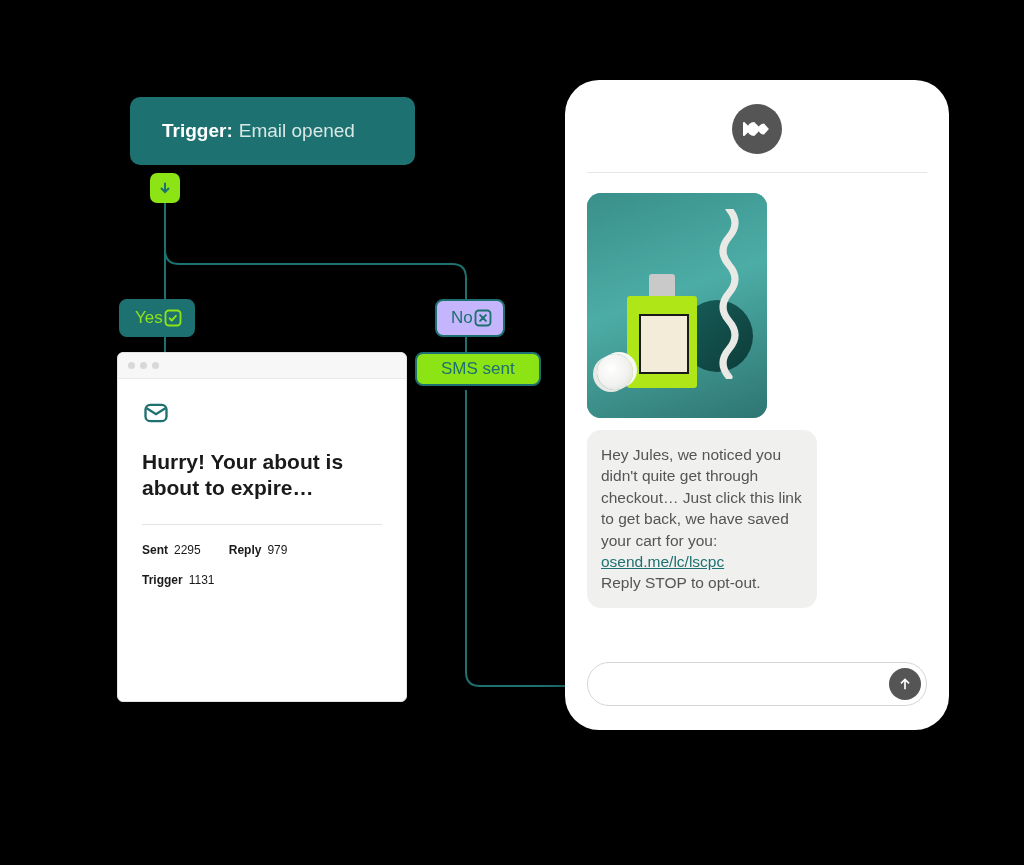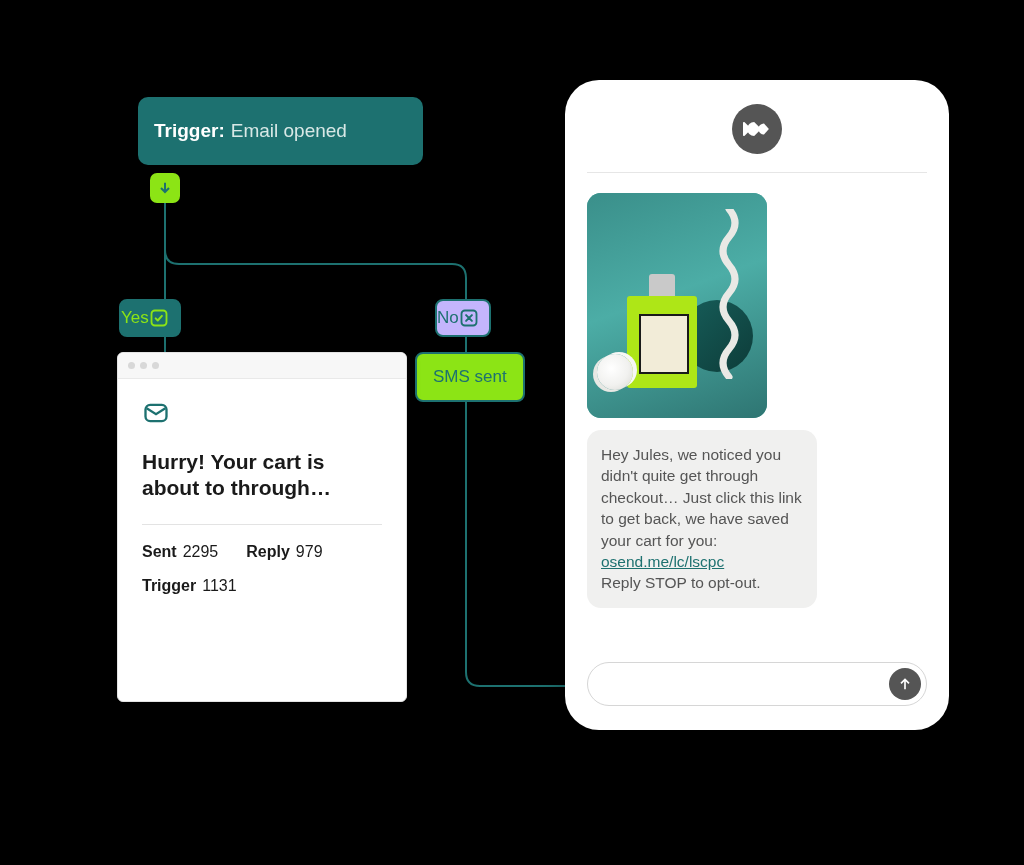--- a/index.html
+++ b/index.html
@@ -7,24 +7,23 @@
 
   
   .trigger-box {
     position: absolute;
     left: 130px; top: 97px;
     width: 285px; height: 68px;
     background: #1d7170;
     border-radius: 10px;
     display: flex;
     align-items: center;
-    padding-left: 16px;
+    padding-left: 32px;
     color: #d8e8e6;
     font-size: 19px;
-    margin-left: 8px;
   }
   .trigger-box b { color: #fff; font-weight: 700; margin-right: 6px; }
 
   
   .down-badge {
     position: absolute;
     left: 150px; top: 173px;
     width: 30px; height: 30px;
     background: #8ce415;
     border-radius: 7px;
@@ -38,32 +37,32 @@
     pointer-events: none;
   }
 
   
   .chip {
     position: absolute;
     height: 38px;
     border-radius: 8px;
     display: flex; align-items: center; gap: 0;
     font-size: 17px;
-    padding: 0 10px 0 0;
+    padding: 0 10px 0 14px;
   }
   .chip.yes { left: 119px; top: 299px; background: #1d7170; color: #8ce415; border: 2px solid #1d7170; }
   .chip.no  { left: 435px; top: 299px; background: #c4b5fd; color: #1d7170; border: 2px solid #1d7170; }
   .chip svg { width: 20px; height: 20px; }
 
   
   .sms-chip {
     position: absolute;
     left: 415px; top: 352px;
-    height: 50px;
-    padding: 0 16px;
+    height: 34px;
+    padding: 0 24px;
     background: #8ce415;
     color: #1d7170;
     border-radius: 8px;
     display: flex; align-items: center;
     font-size: 17px;
     border: 2px solid #1d7170;
   }
 
   
   .email-card {
@@ -85,21 +84,21 @@
   .email-card .titlebar span {
     width: 7px; height: 7px; border-radius: 50%; background: #d8d8d8;
   }
   .email-card .body { padding: 20px 24px 0 24px; }
   .mail-icon { width: 28px; height: 28px; }
   .email-card h3 {
     margin-top: 18px;
     font-size: 21px; line-height: 1.25; color: #1a1a1a; font-weight: 700;
   }
   .email-card hr { border: none; border-top: 1px solid #e3e3e3; margin: 22px 0 18px 0; }
-  .stats { display: flex; flex-wrap: wrap; row-gap: 16px; column-gap: 28px; font-size: 16px; color: #1a1a1a; }
+  .stats { display: flex; flex-wrap: wrap; row-gap: 16px; column-gap: 28px; font-size: 12px; color: #1a1a1a; }
   .stats .stat { display: flex; gap: 6px; }
   .stats .stat .lbl { font-weight: 700; }
   .stats-row2 { margin-top: 24px; }
 
   
   .phone {
     position: absolute;
     left: 565px; top: 80px;
     width: 384px; height: 650px;
     background: #fff;
@@ -234,21 +233,21 @@
   <div class="titlebar">
     <span></span>
       <span></span>
       <span></span>
   </div>
   <div class="body">
     <svg class="mail-icon" viewBox="0 0 24 24">
       <rect x="3" y="5" width="18" height="14" rx="4" fill="none" stroke="#1d7170" stroke-width="2"></rect>
       <path d="M4 8 l8 5 8-5" fill="none" stroke="#1d7170" stroke-width="2"></path>
     </svg>
-    <h3>Hurry! Your cart is about to through…</h3>
+    <h3>Hurry! Your about is about to expire…</h3>
     <hr>
     <div class="stats">
       <div class="stat">
         <span class="lbl">Sent</span>
         <span>2295</span>
       </div>
       <div class="stat">
         <span class="lbl">Reply</span>
         <span>979</span>
       </div>

